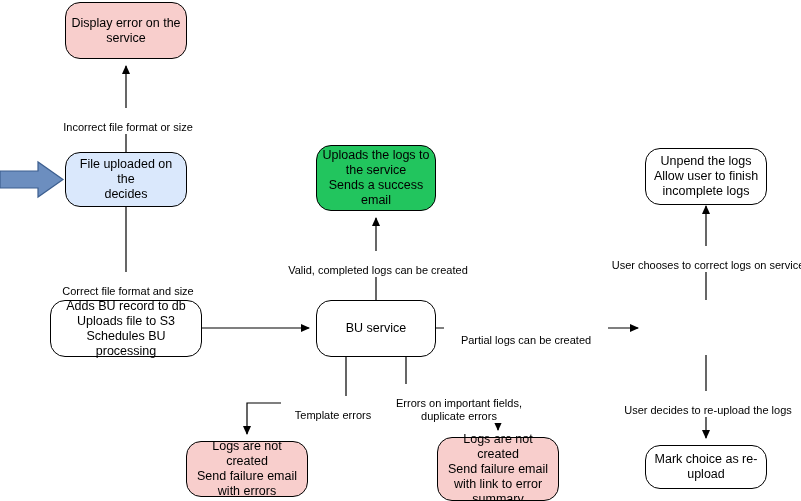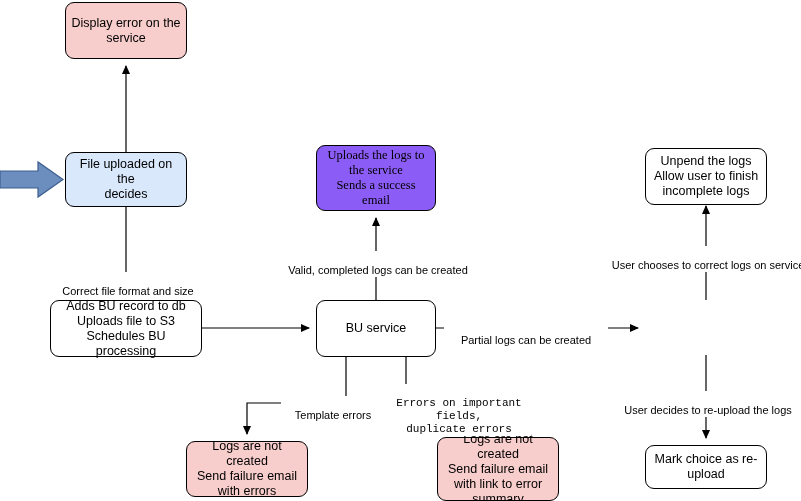--- a/index.html
+++ b/index.html
@@ -21,21 +21,21 @@
     position: absolute;
     left: 0;
     top: 0;
     width: 801px;
     height: 501px;
   }
   .node {
     position: absolute;
     box-sizing: border-box;
     border: 1px solid #000000;
-    border-radius: 9px;
+    border-radius: 15px;
     display: flex;
     align-items: center;
     justify-content: center;
     text-align: center;
     font-size: 12.5px;
     line-height: 15px;
     color: #000000;
     white-space: pre-line;
     padding: 2px 4px;
     z-index: 2;
@@ -115,21 +115,21 @@
     <span>File uploaded on the
 decides</span>
   </div>
 
   <div class="node" style="left:50px; top:300px; width:152px; height:57px; background:#ffffff;">
     <span>Adds BU record to db
 Uploads file to S3
 Schedules BU processing</span>
   </div>
 
-  <div class="node" style="left:316px; top:145px; width:120px; height:66px; background:#8b5cf6;font-family:Liberation Serif, serif;">
+  <div class="node" style="left:316px; top:145px; width:120px; height:66px; background:#22c55e;">
     <span>Uploads the logs to
 the service
 Sends a success
 email</span>
   </div>
 
   <div class="node" style="left:316px; top:300px; width:120px; height:57px; background:#ffffff;">
     <span>BU service</span>
   </div>
 
@@ -151,20 +151,23 @@
 Send failure email
 with link to error
 summary</span>
   </div>
 
   <div class="node" style="left:645px; top:445px; width:122px; height:44px; background:#ffffff;">
     <span>Mark choice as re-
 upload</span>
   </div>
 
+  <div class="edge-label" style="left:26px; top:108px; width:200px;">
+    <span>Incorrect file format or size</span>
+  </div>
 
   <div class="edge-label" style="left:26px; top:272px; width:200px;">
     <span>Correct file format and size</span>
   </div>
 
   <div class="edge-label" style="left:261px; top:251px; width:230px;">
     <span>Valid, completed logs can be created</span>
   </div>
 
   <div class="edge-label" style="left:444px; top:321px; width:160px;">
@@ -176,18 +179,18 @@
   </div>
 
   <div class="edge-label" style="left:596px; top:391px; width:220px;">
     <span>User decides to re-upload the logs</span>
   </div>
 
   <div class="edge-label" style="left:281px; top:396px; width:100px;">
     <span>Template errors</span>
   </div>
 
-  <div class="edge-label" style="left:387px; top:384px; width:140px;font-family:Liberation Mono, monospace;">
+  <div class="edge-label" style="left:387px; top:384px; width:140px;">
     <span>Errors on important fields,
 duplicate errors</span>
   </div>
 
 </div>
 
 </body></html>

